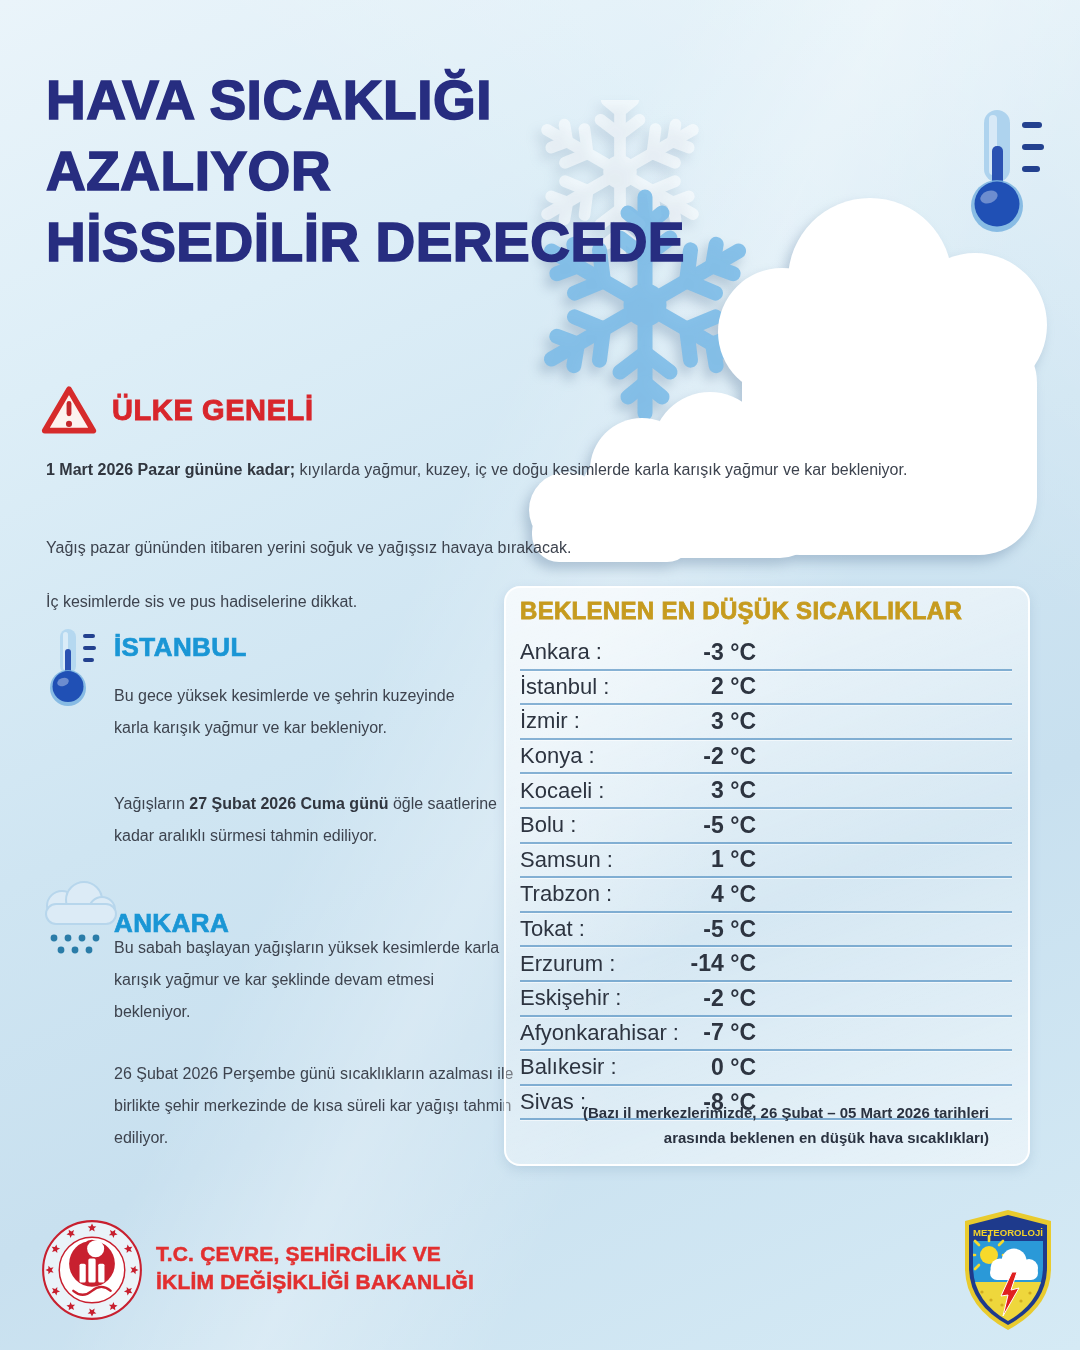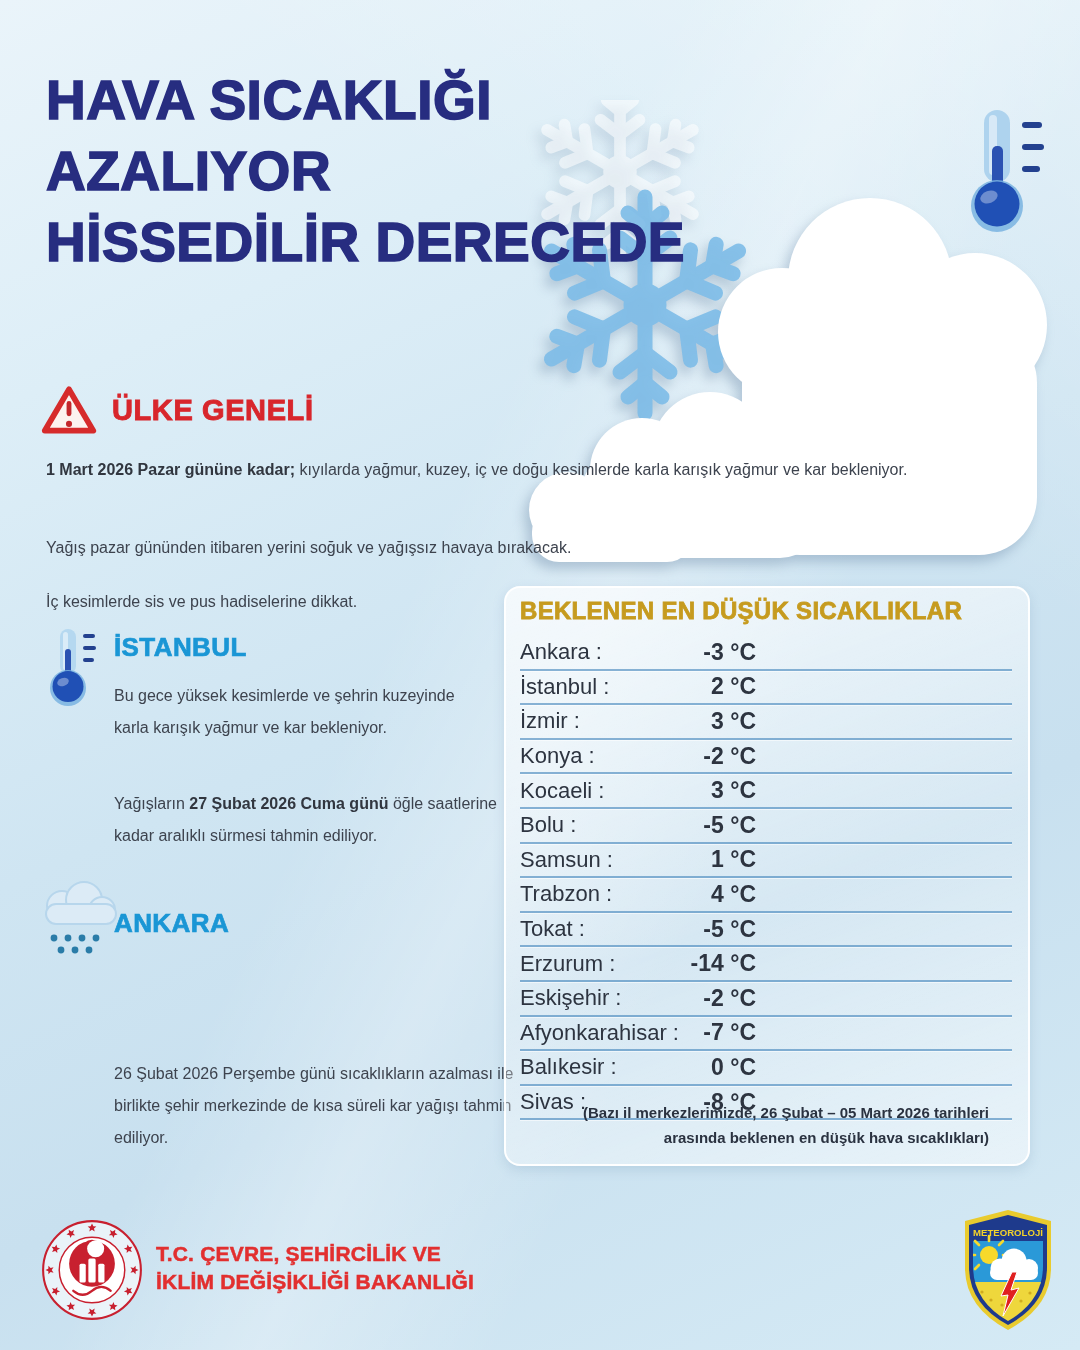--- a/index.html
+++ b/index.html
@@ -174,20 +174,21 @@
       <circle cx="22" cy="58" r="3.4"></circle>
         <circle cx="36" cy="58" r="3.4"></circle>
         <circle cx="50" cy="58" r="3.4"></circle>
         <circle cx="64" cy="58" r="3.4"></circle>
       <circle cx="29" cy="70" r="3.4"></circle>
         <circle cx="43" cy="70" r="3.4"></circle>
         <circle cx="57" cy="70" r="3.4"></circle>
     </g>
   </svg>
   <div class="city-head ank-head">ANKARA</div>
+  <p class="para p-ank1">Bu sabah başlayan yağışların yüksek kesimlerde karla karışık yağmur ve kar şeklinde devam etmesi bekleniyor.</p>
   <p class="para p-ank2">26 Şubat 2026 Perşembe günü sıcaklıkların azalması ile birlikte şehir merkezinde de kısa süreli kar yağışı tahmin ediliyor.</p>
 
   <div class="panel"></div>
   <div class="panel-title">BEKLENEN EN DÜŞÜK SICAKLIKLAR</div>
   <div class="rows">
       <div class="temp-row">
         <span class="temp-city">Ankara :</span>
         <span class="temp-value">-3 °C</span>
       </div>
       <div class="temp-row">

